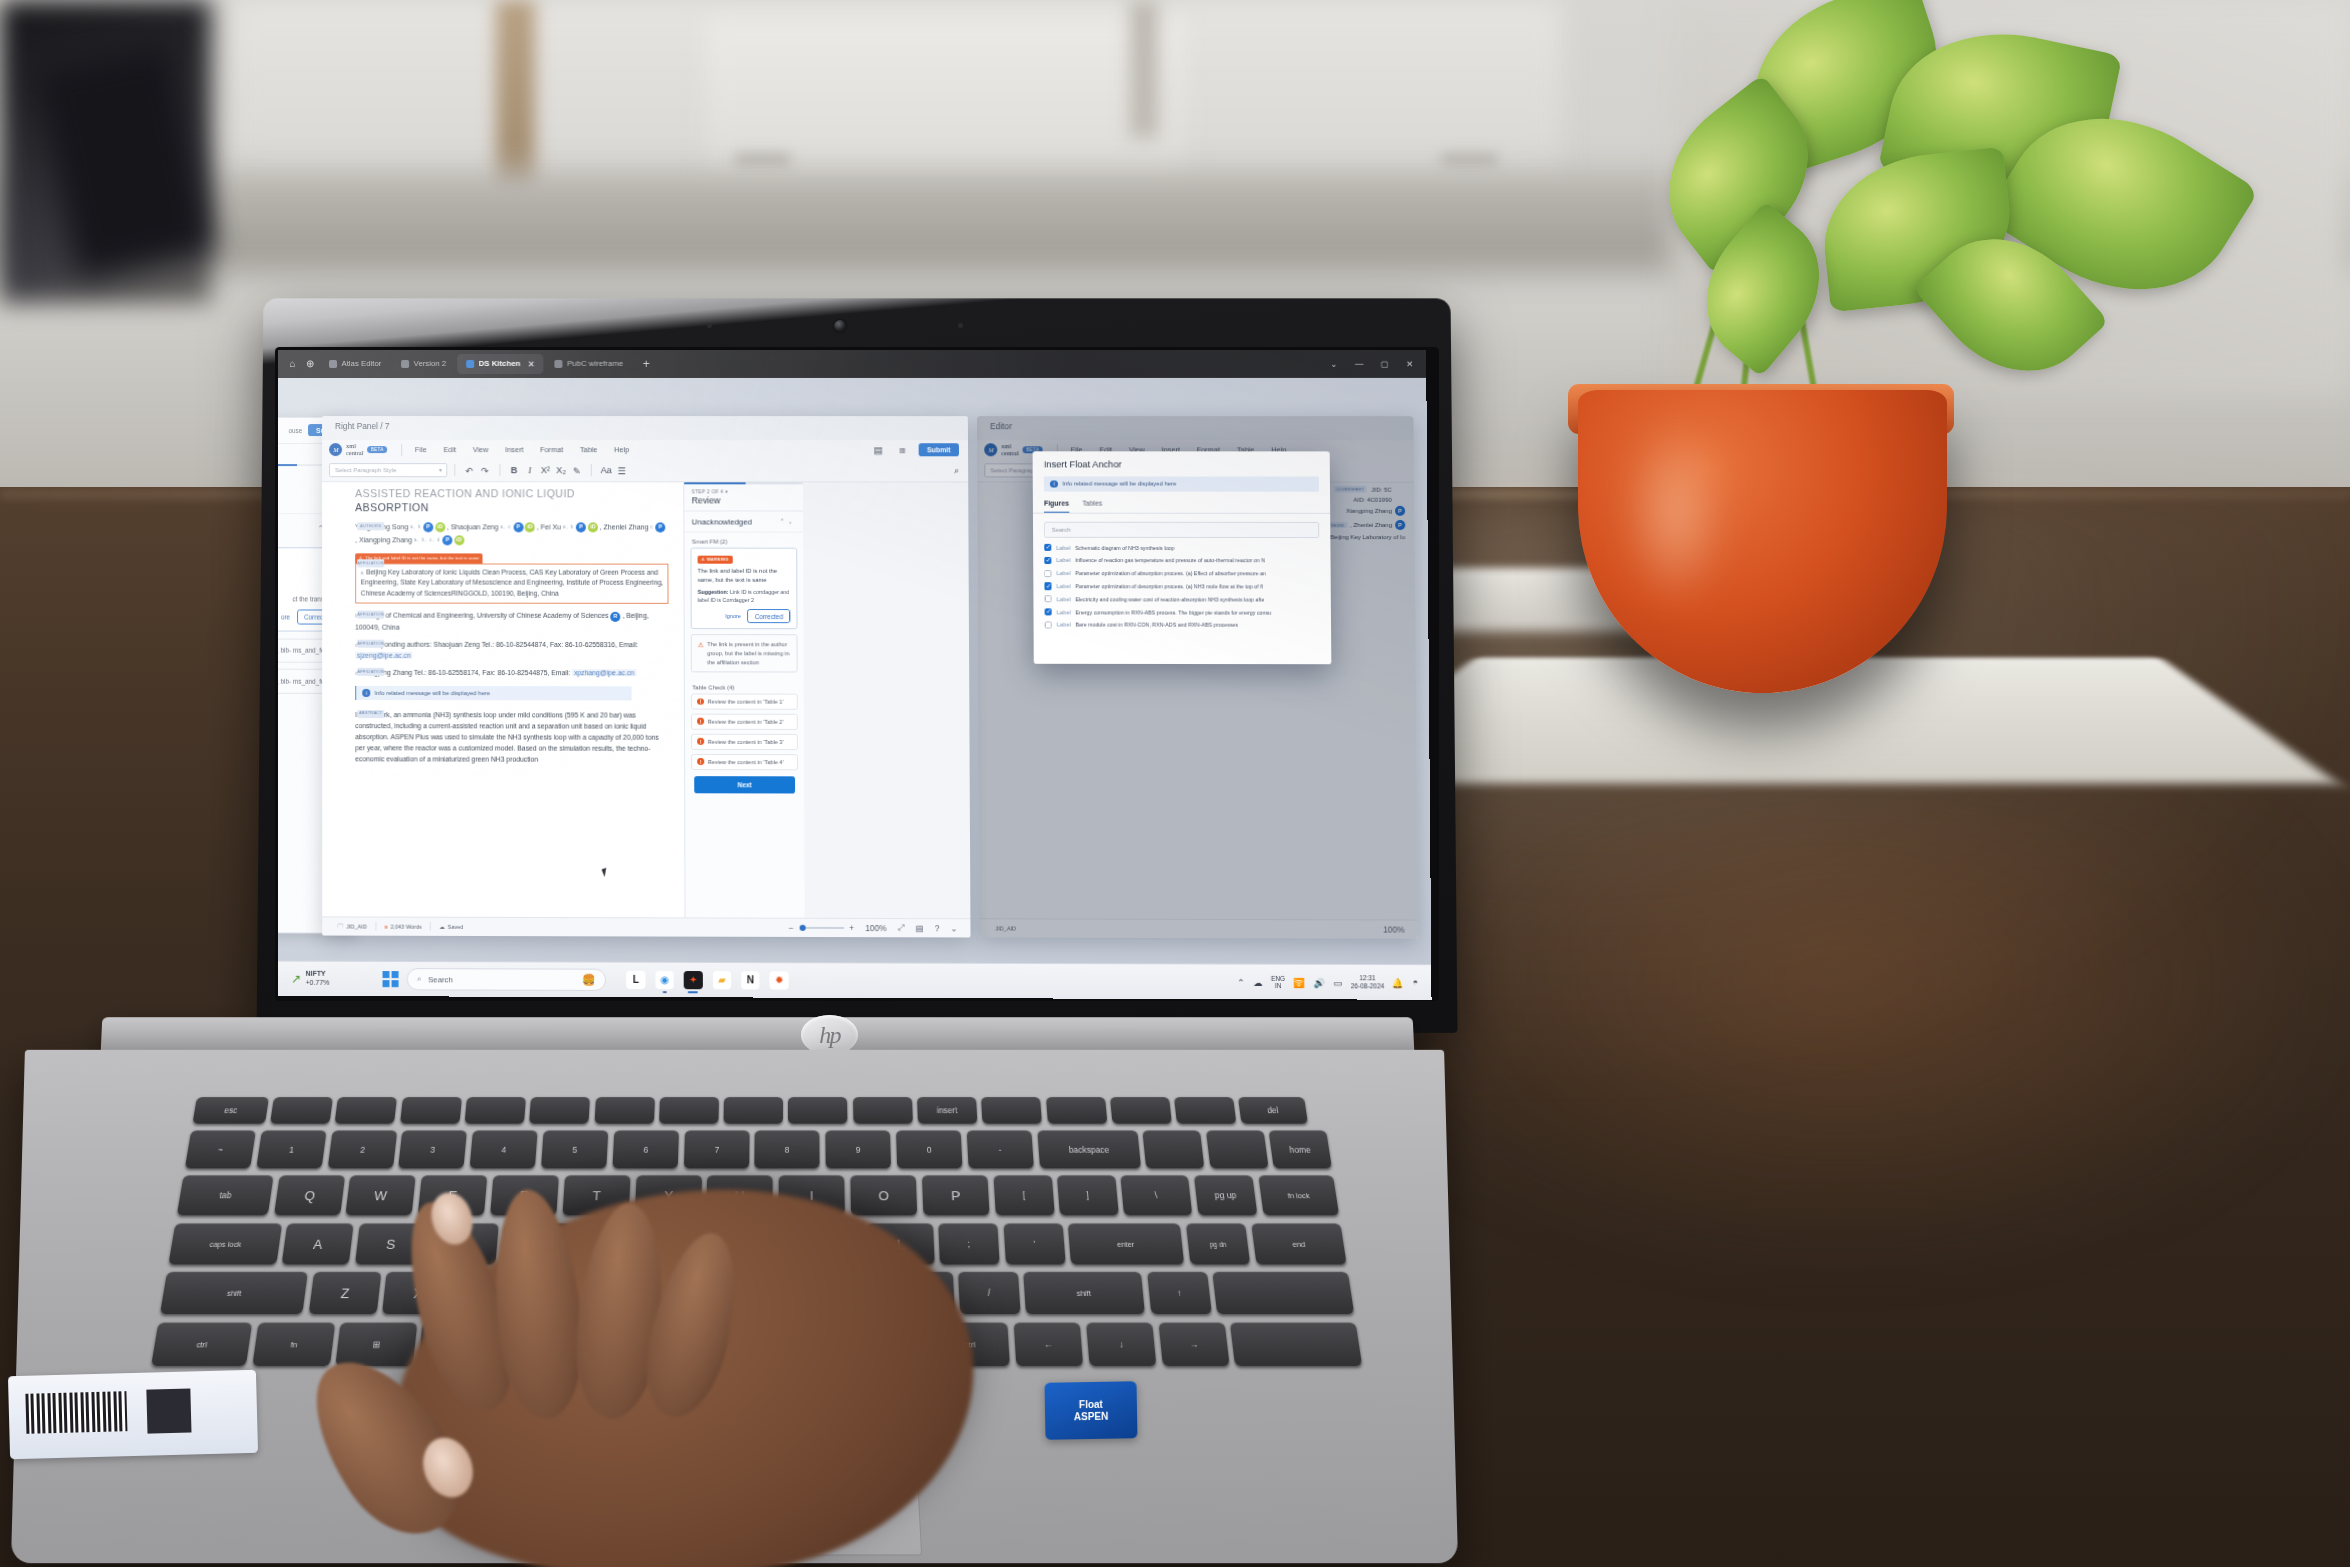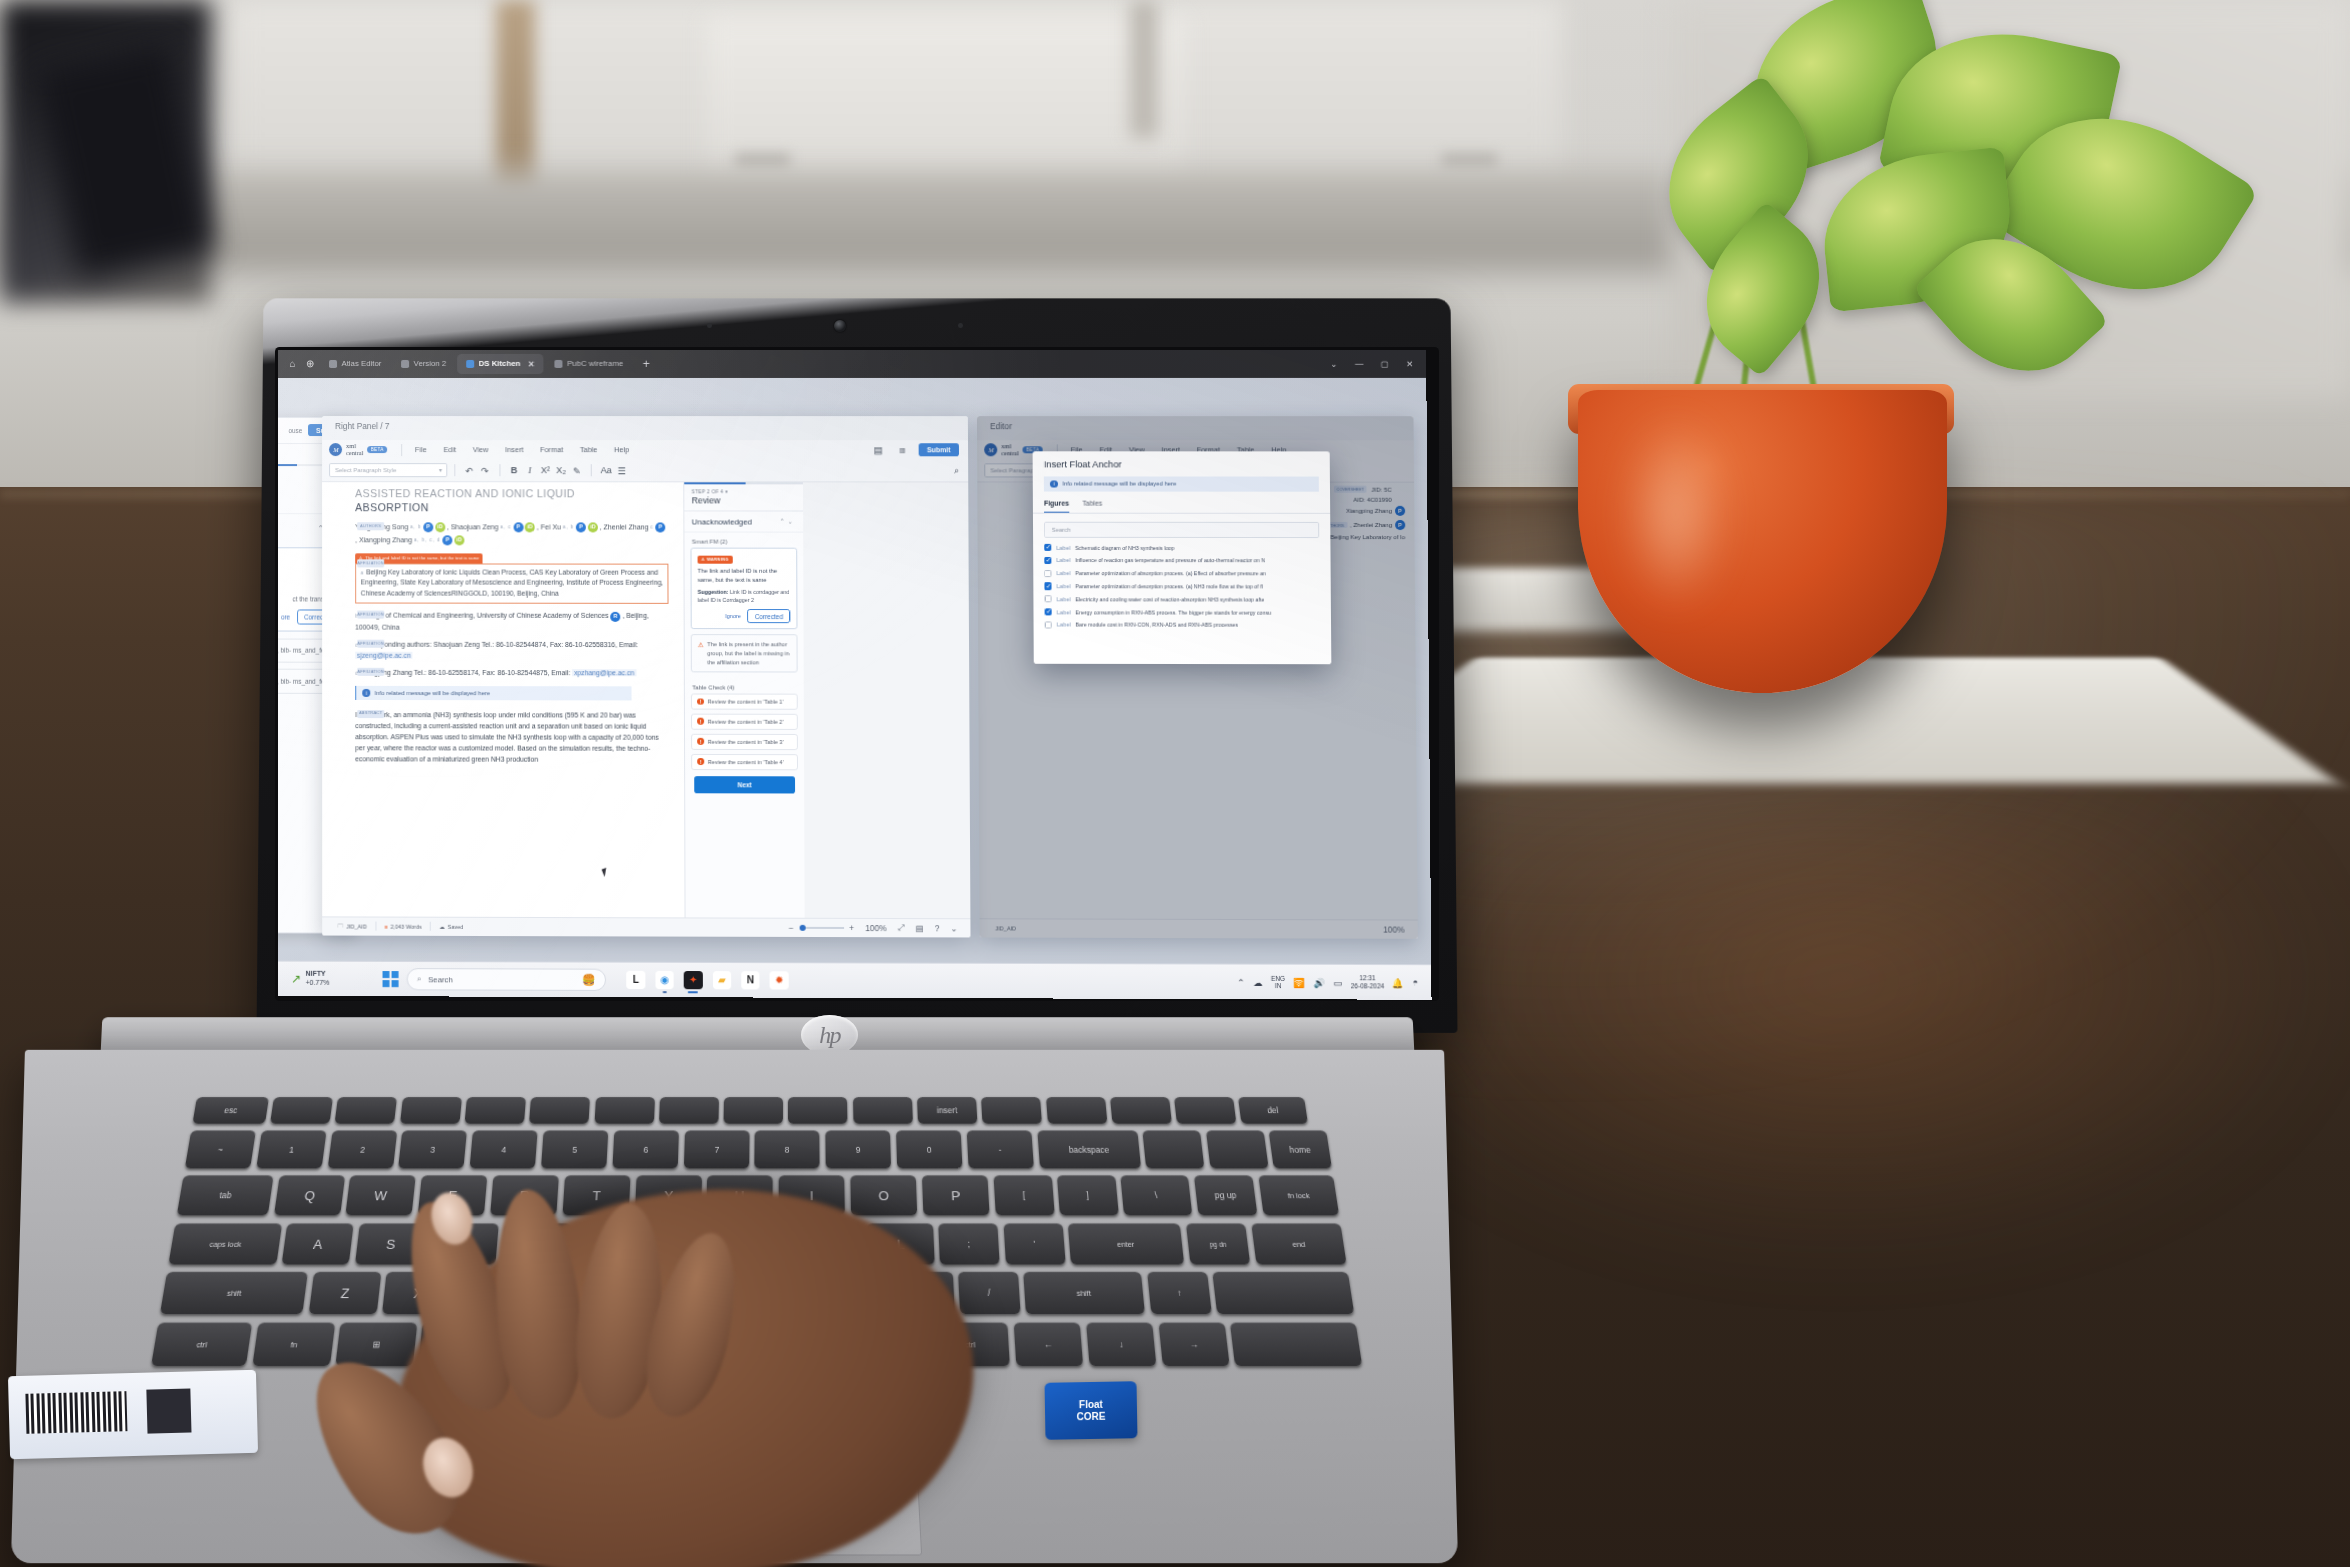--- a/index.html
+++ b/index.html
@@ -1123,21 +1123,21 @@
     <div class="key" style="left:1006px;top:224px; width:118px; height:40px;"></div>
   </div>
 
   <div class="trackpad"></div>
   <div class="sticker-l">
     <span class="bar"></span>
       <span class="sq"></span>
   </div>
   <div class="sticker-intel">
     <span>Float</span>
-    <span>CORE</span>
+    <span>ASPEN</span>
   </div>
 
   <div>
     <div class="hand"></div>
     <div class="finger" style="left:418px; top:1198px; width:84px; height:216px; transform:rotate(-16deg);"></div>
     <div class="finger" style="left:496px; top:1189px; width:84px; height:230px; transform:rotate(-5deg);"></div>
     <div class="finger" style="left:579px; top:1203px; width:83px; height:216px; transform:rotate(6deg);"></div>
     <div class="finger" style="left:654px; top:1231px; width:77px; height:188px; transform:rotate(14deg);"></div>
     <div class="finger" style="left:331px; top:1350px; width:110px; height:193px; transform:rotate(-34deg);"></div>
     <div class="nail" style="left:432px; top:1192px; transform:rotate(-16deg);"></div>

